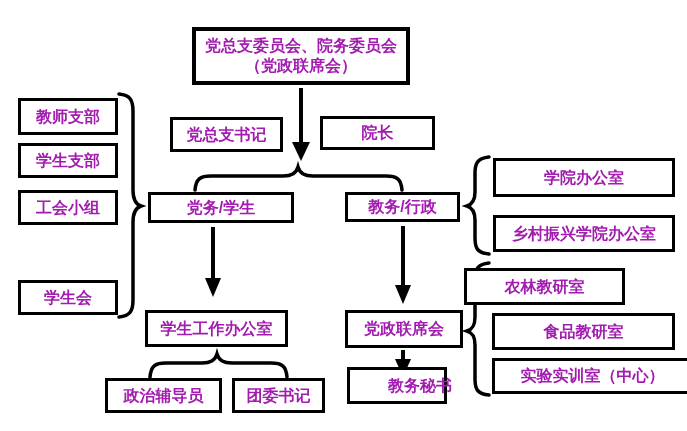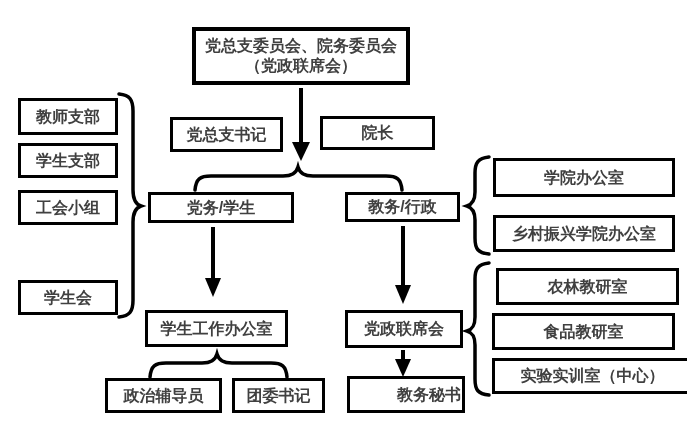--- a/index.html
+++ b/index.html
@@ -6,21 +6,21 @@
     margin: 0;
     padding: 0;
     background: #ffffff;
   }
   .canvas {
     position: relative;
     width: 687px;
     height: 431px;
     background: #ffffff;
     font-family: "Liberation Sans", sans-serif;
-    color: #404040;
+    color: #a21caf;
     overflow: hidden;
   }
   .connectors {
     position: absolute;
     left: 0;
     top: 0;
     width: 687px;
     height: 431px;
   }
   .box {
@@ -92,24 +92,24 @@
   <div class="box" style="left:18px; top:143px; width:100px; height:35px;">学生支部</div>
   <div class="box" style="left:18px; top:190px; width:100px; height:35px;">工会小组</div>
   <div class="box" style="left:18px; top:280px; width:100px; height:35px;">学生会</div>
 
   <div class="box" style="left:148px; top:192px; width:146px; height:31px;">党务/学生</div>
   <div class="box" style="left:345px; top:192px; width:115px; height:30px;">教务/行政</div>
 
   <div class="box" style="left:493px; top:158px; width:182px; height:39px;">学院办公室</div>
   <div class="box" style="left:493px; top:215px; width:182px; height:37px;">乡村振兴学院办公室</div>
 
-  <div class="box" style="left:496px; top:268px; width:183px; height:37px;">农林教研室</div>
+  <div class="box" style="left:464px; top:268px; width:161px; height:37px;">农林教研室</div>
   <div class="box" style="left:492px; top:313px; width:183px; height:37px;">食品教研室</div>
   <div class="box" style="left:492px; top:358px; width:201px; height:36px;">实验实训室（中心）</div>
 
   <div class="box" style="left:145px; top:310px; width:143px; height:37px;">学生工作办公室</div>
   <div class="box" style="left:345px; top:310px; width:118px; height:38px;">党政联席会</div>
 
   <div class="box" style="left:105px; top:378px; width:117px; height:35px;">政治辅导员</div>
   <div class="box" style="left:232px; top:378px; width:93px; height:35px;">团委书记</div>
-  <div class="box" style="left:347px; top:376px; width:118px; height:37px;padding-left:46px;">教务秘书</div>
+  <div class="box" style="left:347px; top:367px; width:100px; height:37px;padding-left:46px;">教务秘书</div>
 
 </div>
 
 </body></html>

